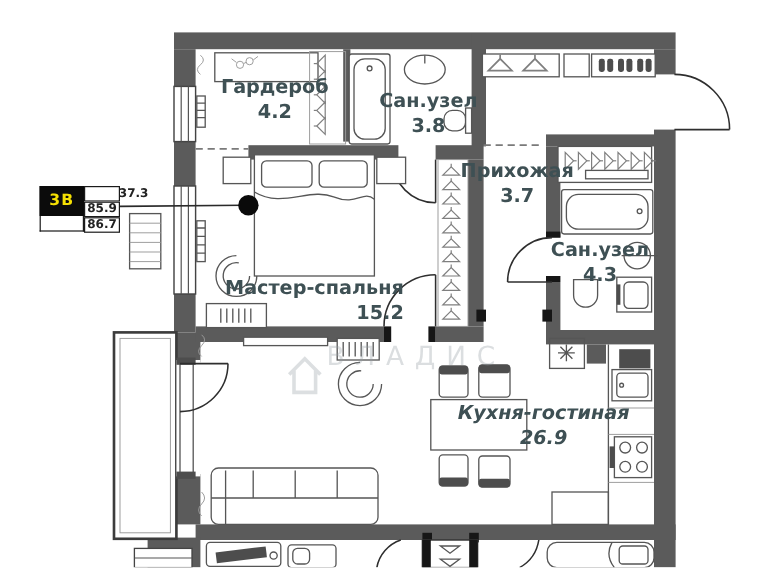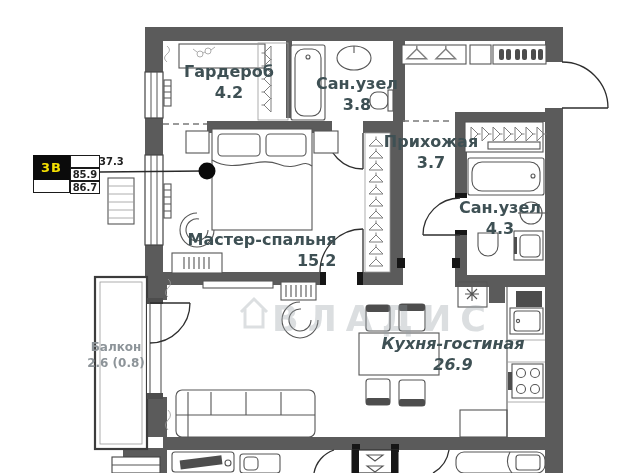--- a/index.html
+++ b/index.html
@@ -27,21 +27,21 @@
   .legend-unit{position:absolute;left:0;top:0;width:37px;height:25px;background:#0b0b0b;
        border:1px solid #0b0b0b;color:var(--accent,#f5e003);font-size:13px;font-weight:700;
        text-align:center;line-height:23px;letter-spacing:1px;}
   .legend-blank{position:absolute;left:0;top:25px;width:37px;height:13px;background:#fff;
        border:1.5px solid #1a1a1a;border-top:none;}
   .legend-vals{position:absolute;left:37px;top:0;width:30px;}
   .legend-val{height:13px;border:1.5px solid #1a1a1a;border-top-width:1px;background:#fff;
        font-size:10px;font-weight:700;color:#222;text-align:center;line-height:11px;}
   .legend-val:first-child{border-top-width:1.5px;padding-left:28px;}
   
-  .wm{position:absolute;left:272px;top:299px;z-index:3;font-size:35px;font-weight:700;
+  .wm{position:absolute;left:272px;top:285px;z-index:3;font-size:22px;font-weight:400;
       letter-spacing:9px;color:rgba(150,158,164,.34);}
 </style>
 </head>
 <body>
 
 <div id="stage">
 
 <svg id="plan-svg" width="640" height="473" viewBox="0 0 640 473">
   <defs>
     <g id="hg-up">
@@ -380,24 +380,20 @@
   <div class="area">4.3</div>
 </div>
 <div class="lbl" style="left:262px;top:251px;text-align:right;">
   <div>Мастер-спальня</div>
   <div class="area">15.2</div>
 </div>
 <div class="lbl" style="left:453px;top:355px;font-style:italic;">
   <div>Кухня-гостиная</div>
   <div class="area">26.9</div>
 </div>
-<div class="lbl lbl--muted" style="left:116px;top:356px;">
-  <div>Балкон</div>
-  <div class="area">2.6 (0.8)</div>
-</div>
 
 <div class="legend">
   <div class="legend-unit">3В</div>
   <div class="legend-blank"></div>
   <div class="legend-vals">
     <div class="legend-val">37.3</div>
     <div class="legend-val">85.9</div>
     <div class="legend-val">86.7</div>
   </div>
 </div>

